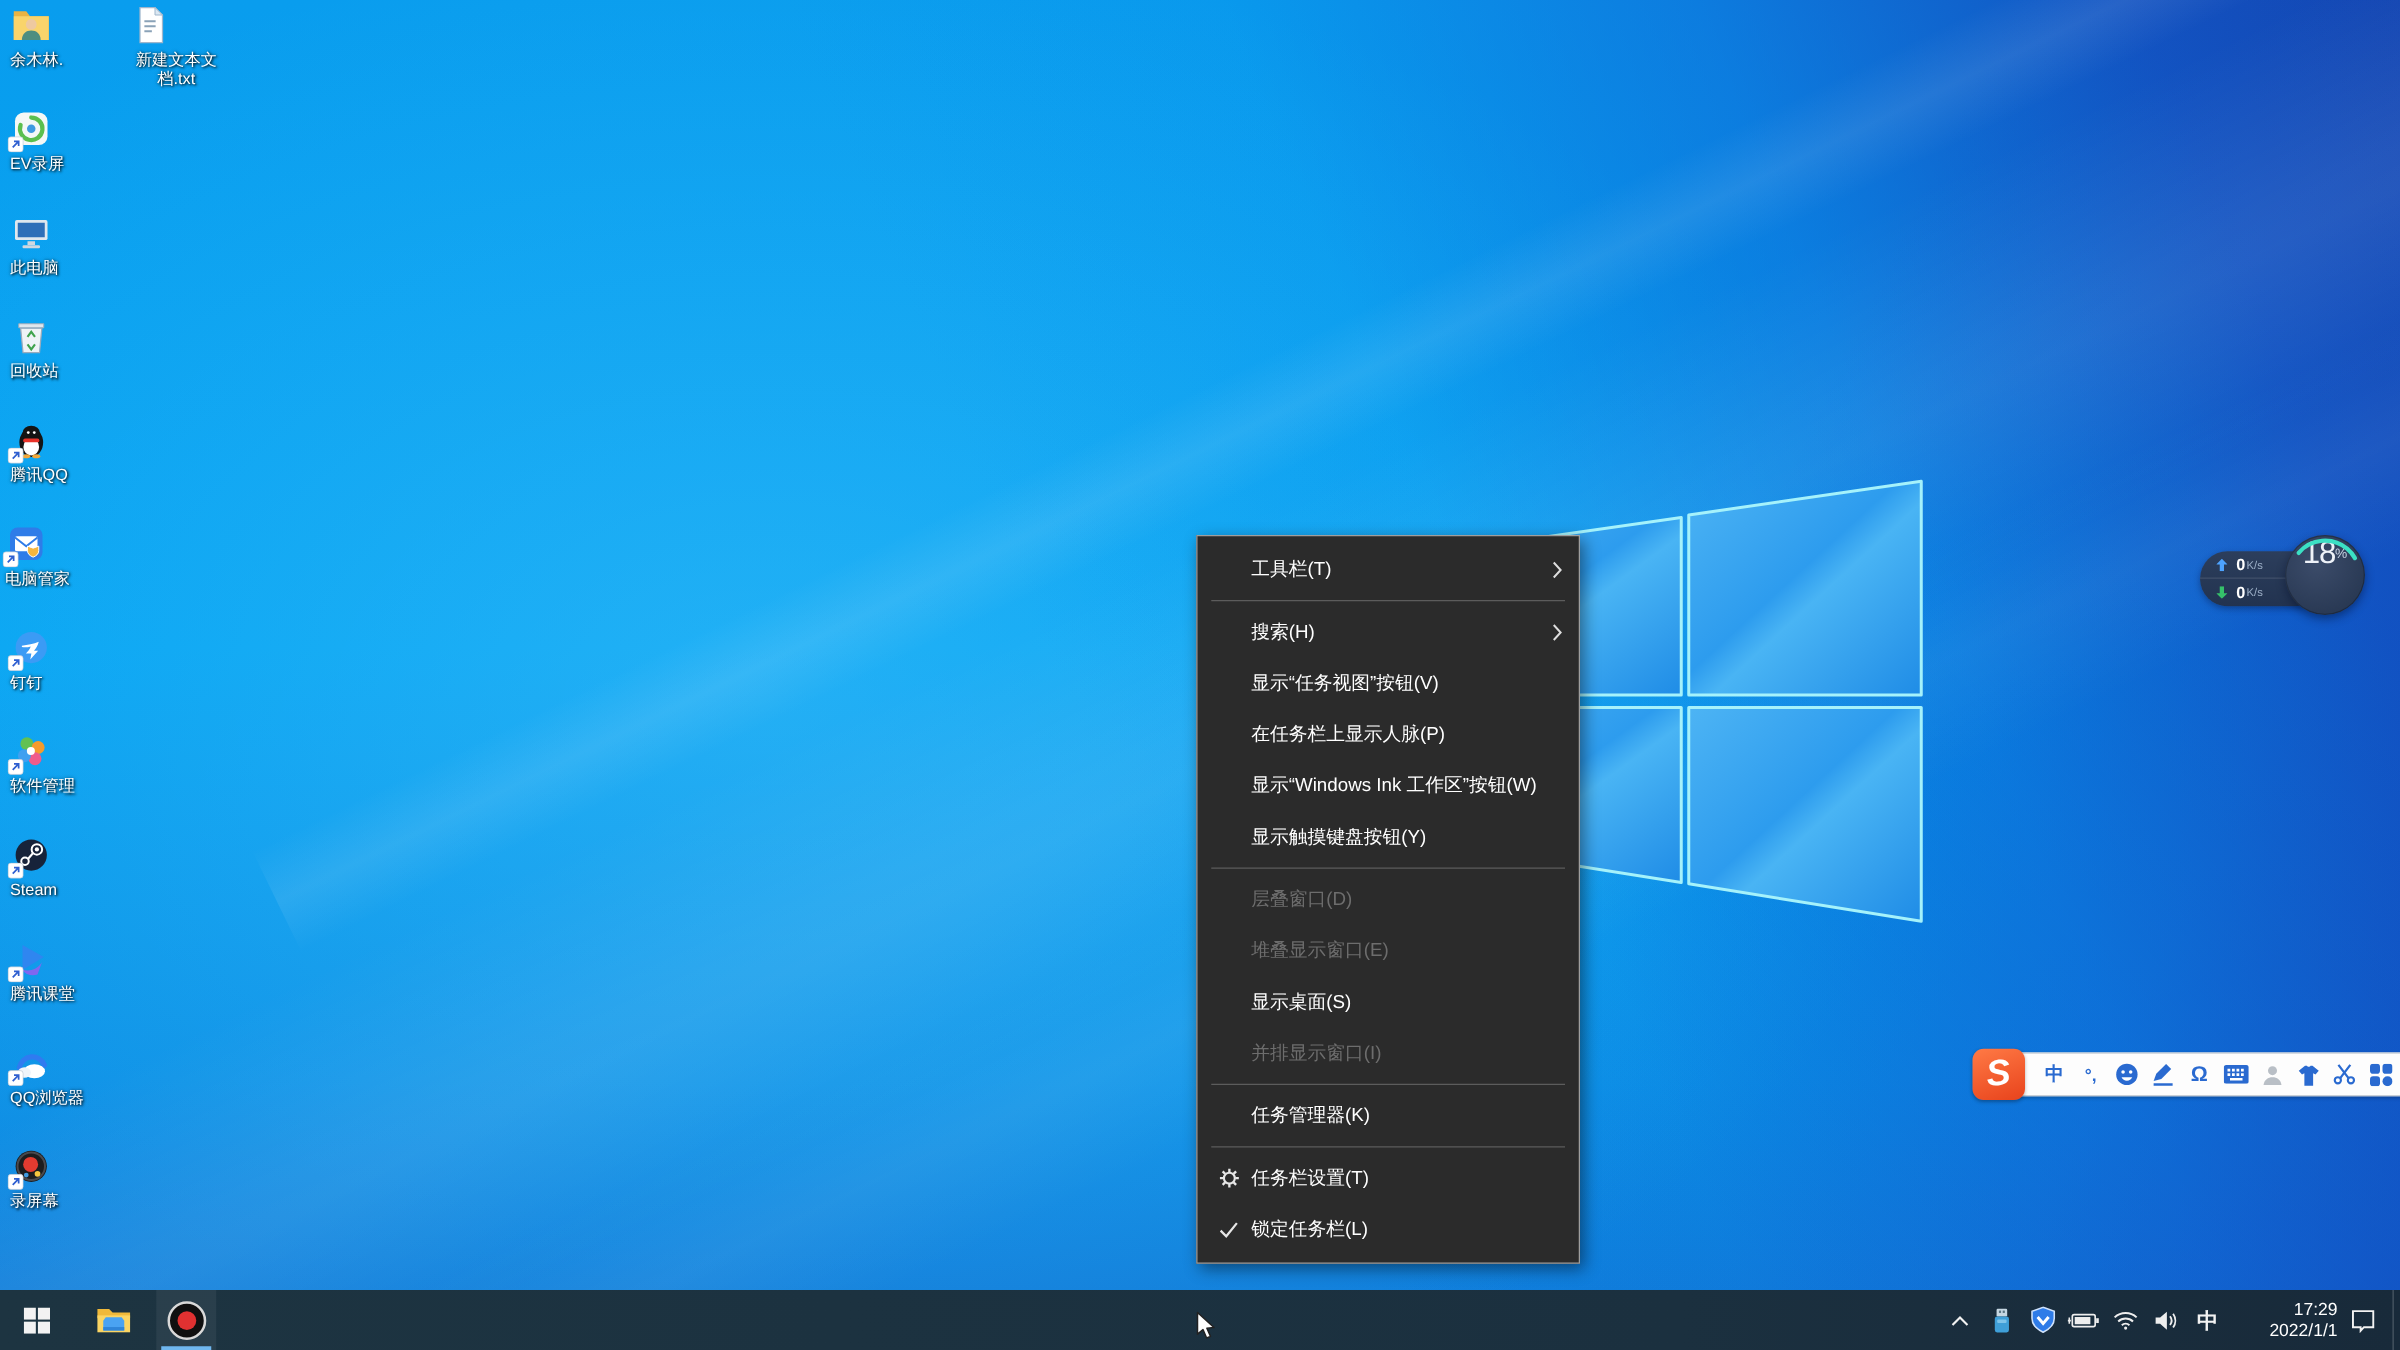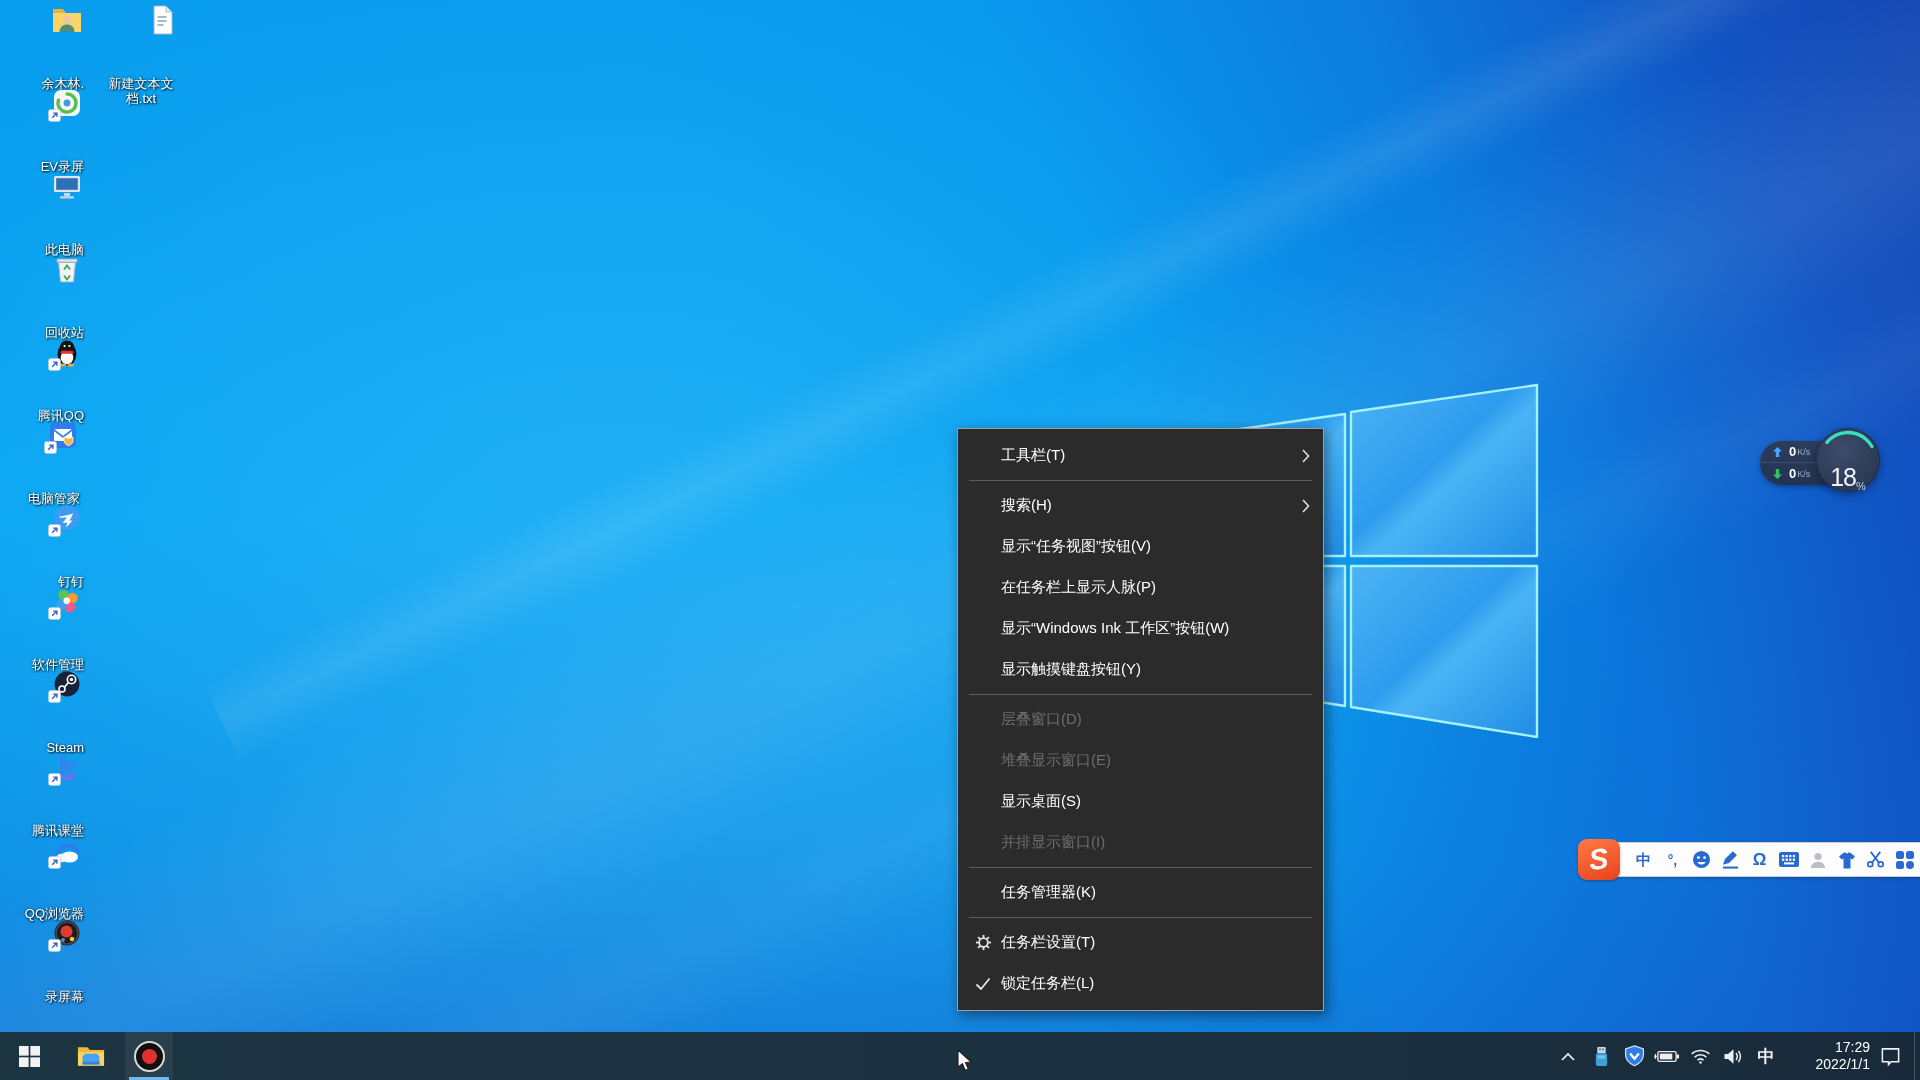--- a/index.html
+++ b/index.html
@@ -18,47 +18,47 @@
   }
   .beam{position:absolute;transform:rotate(-26deg);pointer-events:none;}
   .beam-a{left:-300px;top:430px;width:2600px;height:300px;
     background:linear-gradient(180deg,rgba(255,255,255,0),rgba(255,255,255,.07) 45%,rgba(255,255,255,.08) 55%,rgba(255,255,255,0));}
   .beam-b{left:-150px;top:640px;width:2600px;height:170px;
     background:linear-gradient(180deg,rgba(255,255,255,0),rgba(255,255,255,.05) 50%,rgba(255,255,255,0));}
   .beam-c{left:100px;top:150px;width:2400px;height:90px;
     background:linear-gradient(180deg,rgba(255,255,255,0),rgba(255,255,255,.09) 50%,rgba(255,255,255,0));}
   .win-logo{position:absolute;left:1100px;top:370px;z-index:1;}
   
-  .dicon{position:absolute;width:76px;display:flex;flex-direction:column;align-items:flex-end;cursor:default;gap:36px;}
+  .dicon{position:absolute;width:76px;display:flex;flex-direction:column;align-items:flex-start;cursor:default;}
   .dicon .art{width:34px;height:34px;position:relative;display:flex;align-items:center;justify-content:center;}
   .dicon .art svg.main{width:32px;height:32px;}
   .dicon .sc{position:absolute;left:-2px;bottom:-2px;width:13px;height:13px;}
   .dicon .lbl{margin-top:3px;font-size:13px;line-height:15px;color:#fff;text-align:center;
     text-shadow:1px 1px 2px rgba(0,0,0,.9),0 0 3px rgba(0,0,0,.55);word-break:break-all;max-width:76px;}
   
-  .ctxmenu{position:absolute;left:957px;top:428px;width:367px;z-index:10;box-sizing:border-box;
+  .ctxmenu{position:absolute;left:957px;top:428px;width:307px;z-index:10;box-sizing:border-box;
     background:#2b2b2b;border:1px solid #9e9e9e;padding:6px 0;box-shadow:3px 4px 12px rgba(0,0,0,.45);}
   .mi{position:relative;height:41px;display:flex;align-items:center;padding:0 34px 0 43px;
     font-size:15px;color:#ffffff;white-space:nowrap;}
   .mi.disabled{color:#6d6d6d;}
   .mi .lead{position:absolute;left:13px;top:0;width:24px;height:41px;display:flex;align-items:center;justify-content:center;}
   .mi .subarrow{position:absolute;right:13px;top:14px;}
   .sep{border-top:1px solid #5c5c5c;margin:4px 11px;height:0;}
   
   .netwidget{position:absolute;left:1760px;top:438px;z-index:3;}
   .net-pill{position:absolute;left:0;top:3px;width:98px;height:44px;border-radius:22px;
     background:linear-gradient(180deg,#2c3e5c,#223350);box-shadow:0 2px 5px rgba(0,10,40,.35);}
   .net-row{height:21px;display:flex;align-items:center;padding-left:13px;}
   .net-row+.net-row{border-top:1px solid rgba(255,255,255,.12);}
   .net-val{color:#fff;font-size:13px;font-weight:bold;margin-left:7px;}
   .net-unit{color:#9db0c8;font-size:9px;margin-left:1px;}
-  .net-circle{position:absolute;left:56px;top:-10px;width:64px;height:64px;border-radius:50%;
+  .net-circle{position:absolute;left:68px;top:-10px;width:64px;height:64px;border-radius:50%;
     background:radial-gradient(circle at 40% 35%,#3c4c6a,#2a3a55 70%,#25344d);
     box-shadow:0 3px 8px rgba(0,10,40,.45), inset 0 0 0 1px rgba(0,0,0,.25);
-    display:flex;align-items:flex-end;justify-content:center;}
+    display:flex;align-items:flex-start;justify-content:center;}
   .net-circle .pct{color:#eef2f8;font-size:25px;font-weight:300;letter-spacing:-1px;}
   .net-circle .pctu{color:#c7d2e2;font-size:11px;margin-top:9px;}
   .net-arc{position:absolute;left:0;top:0;}
   
   .sogou{position:absolute;left:1578px;top:839px;z-index:3;display:flex;align-items:center;}
   .sg-logo{width:42px;height:41px;border-radius:9px;background:linear-gradient(160deg,#ff7a45,#e8431c);
     display:flex;align-items:center;justify-content:center;box-shadow:0 1px 3px rgba(0,0,0,.3);z-index:2;}
   .sg-logo span{color:#fff;font-size:29px;font-weight:900;font-style:italic;transform:rotate(-6deg);line-height:1;}
   .sg-bar{height:33px;margin-left:-4px;background:#fdfdfd;border:1px solid #c9cfd6;display:flex;align-items:center;
     padding:0 9px 0 12px;box-shadow:0 1px 3px rgba(0,0,0,.25);}

